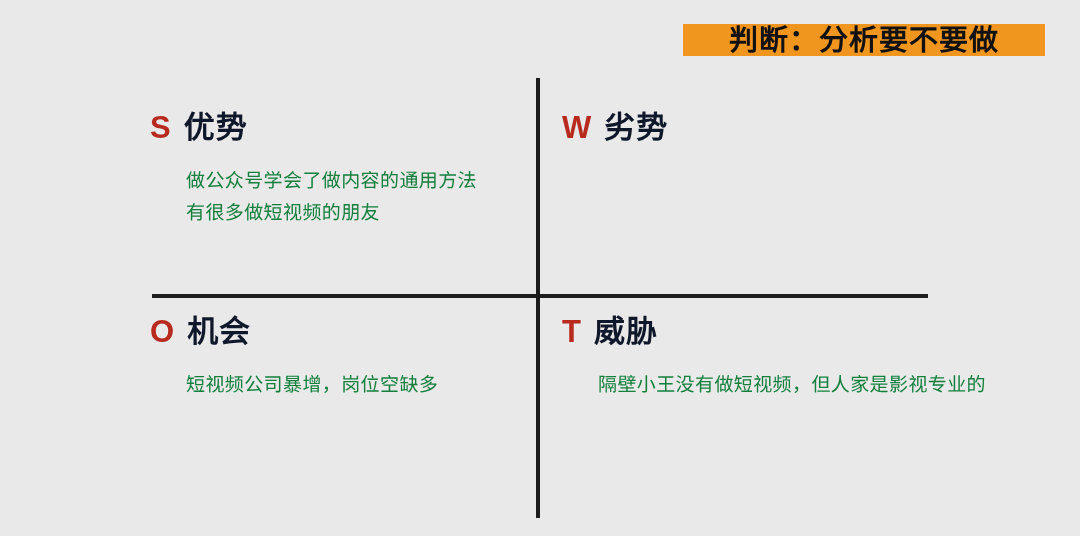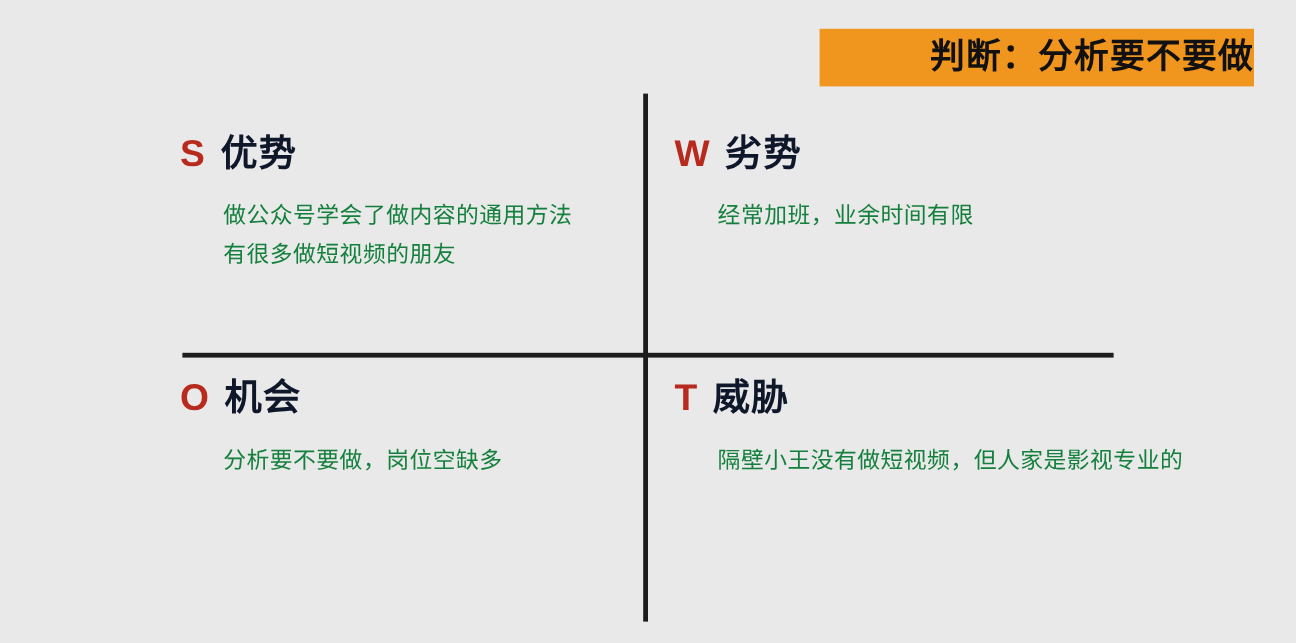--- a/index.html
+++ b/index.html
@@ -20,25 +20,25 @@
     height: 536px;
     background: #e9e9e9;
   }
 
   
   #title-banner {
     position: absolute;
     left: 683px;
     top: 24px;
     width: 362px;
-    height: 48px;
+    height: 32px;
     background: #f0961e;
     display: flex;
     align-items: center;
-    justify-content: flex-end;
+    justify-content: center;
   }
   #title-text {
     color: #111111;
     font-size: 29px;
     font-weight: bold;
     letter-spacing: 1px;
     line-height: 1;
     white-space: nowrap;
   }
 
@@ -123,31 +123,30 @@
       <div class="body-line">有很多做短视频的朋友</div>
     </div>
   </div>
 
   <div class="quadrant" id="quad-w">
     <div class="quad-heading">
       <span class="quad-letter">W</span>
       <span class="quad-title">劣势</span>
     </div>
     <div class="quad-body">
-      <div class="body-line">经常加班，业余时间有限</div>
     </div>
   </div>
 
   <div class="quadrant" id="quad-o">
     <div class="quad-heading">
       <span class="quad-letter">O</span>
       <span class="quad-title">机会</span>
     </div>
     <div class="quad-body">
-      <div class="body-line">分析要不要做，岗位空缺多</div>
+      <div class="body-line">短视频公司暴增，岗位空缺多</div>
     </div>
   </div>
 
   <div class="quadrant" id="quad-t">
     <div class="quad-heading">
       <span class="quad-letter">T</span>
       <span class="quad-title">威胁</span>
     </div>
     <div class="quad-body">
       <div class="body-line">隔壁小王没有做短视频，但人家是影视专业的</div>

